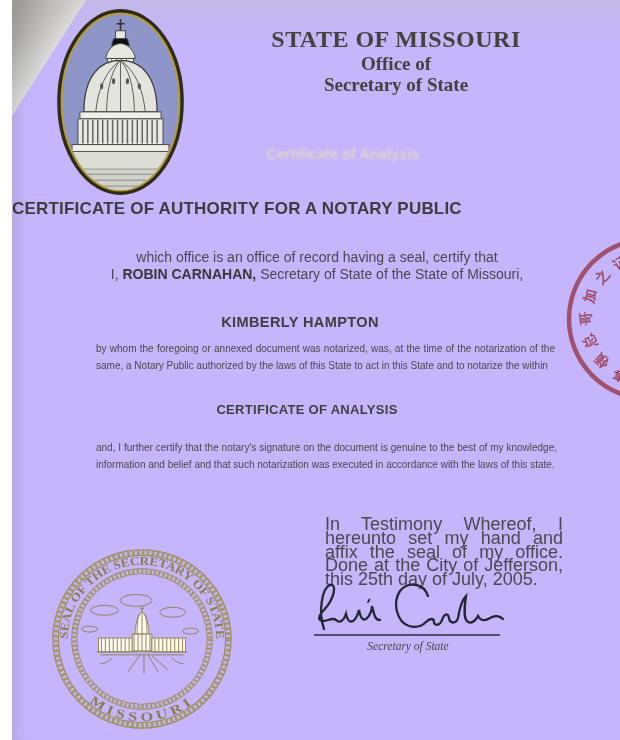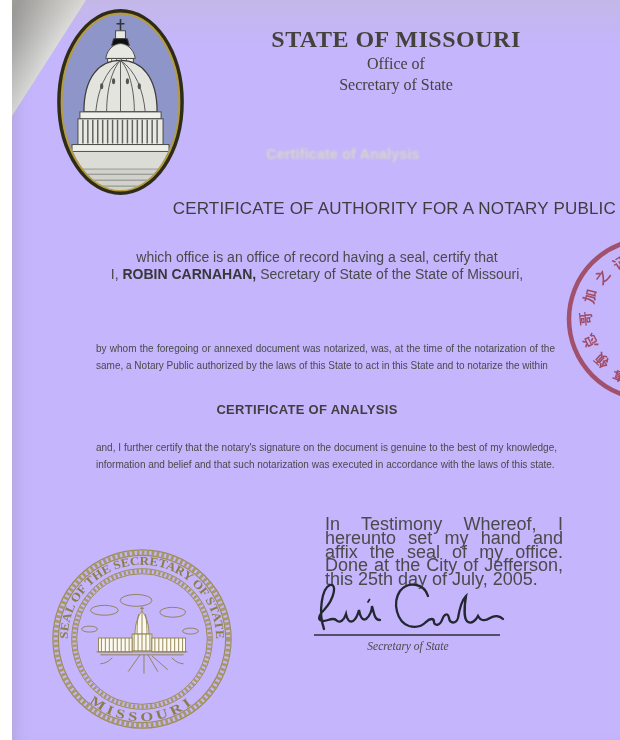--- a/index.html
+++ b/index.html
@@ -14,27 +14,27 @@
   
   .scan-wedge{left:0;top:0;width:74px;height:116px;
     background:linear-gradient(118deg,#8f8f8f 6%,#b7b7b6 28%,#dededd 52%,#f1f0ed 70%,#fcfbf7 84%);
     clip-path:polygon(0 0,100% 0,0 100%);}
   .top-shade{left:0;top:0;width:620px;height:48px;
     background:linear-gradient(rgba(197,191,180,.28),rgba(197,191,180,0));}
   
   .dome-oval{left:44px;top:7px;width:129px;height:190px;}
   .letterhead{left:168px;top:26px;width:432px;text-align:center;color:#45423d;}
   .state-name{font-family:"Liberation Serif",serif;font-weight:bold;font-size:24px;letter-spacing:.5px;}
-  .office-line{font-family:"Liberation Serif",serif;font-weight:normal;font-size:16px;line-height:21px;}
+  .office-line{font-family:"Liberation Serif",serif;font-weight:bold;font-size:19px;line-height:21px;}
   .office-line:first-of-type{margin-top:9px;}
   .ghost{left:236px;top:146px;width:190px;text-align:center;
     font-weight:bold;font-size:14px;color:#dbd5c9;filter:blur(1.1px);letter-spacing:.3px;}
   
-  .cert-title{left:0;top:199px;width:604px;margin:0;text-align:right;
-    font-size:17px;font-weight:normal;letter-spacing:.2px;color:#3d3d3d;}
+  .cert-title{left:0;top:199px;width:604px;margin:0;text-align:left;
+    font-size:17px;font-weight:bold;letter-spacing:.2px;color:#3d3d3d;}
   .intro{left:70px;top:249px;width:470px;text-align:center;
     font-size:14px;line-height:17px;color:#4a4a4a;}
   .intro b{color:#383838;}
   .notary-name{left:30px;top:314px;width:516px;text-align:center;
     font-size:14.5px;font-weight:bold;letter-spacing:.4px;color:#3f3f3f;}
   .body-par{margin:0;font-size:10px;line-height:16.5px;color:#4a4a4a;text-align:justify;}
   .p2{left:84px;top:341px;width:459px;}
   .doc-type{left:30px;top:402px;width:530px;text-align:center;
     font-size:13px;font-weight:bold;letter-spacing:.3px;color:#3f3f3f;}
   .p3{left:84px;top:440px;width:461px;}
@@ -100,20 +100,21 @@
 
   <div class="abs ghost">Certificate of Analysis</div>
 
   <h1 class="abs cert-title">CERTIFICATE OF AUTHORITY FOR A NOTARY PUBLIC</h1>
 
   <div class="abs intro">
     <div>which office is an office of record having a seal, certify that</div>
     <div><span>I, </span><b>ROBIN CARNAHAN,</b><span> Secretary of State of the State of Missouri,</span></div>
   </div>
 
+  <div class="abs notary-name">KIMBERLY HAMPTON</div>
 
   <p class="abs body-par p2">by whom the foregoing or annexed document was notarized, was, at the time of the notarization of the same, a Notary Public authorized by the laws of this State to act in this State and to notarize the within</p>
 
   <div class="abs doc-type">CERTIFICATE OF ANALYSIS</div>
 
   <p class="abs body-par p3">and, I further certify that the notary's signature on the document is genuine to the best of my knowledge, information and belief and that such notarization was executed in accordance with the laws of this state.</p>
 
   <p class="abs testimony">In Testimony Whereof, I hereunto set my hand and affix the seal of my office. Done at the City of Jefferson, this 25th day of July, 2005.</p>
 
   <svg class="abs signature-svg" viewBox="0 0 200 70" aria-label="Robin Carnahan">

